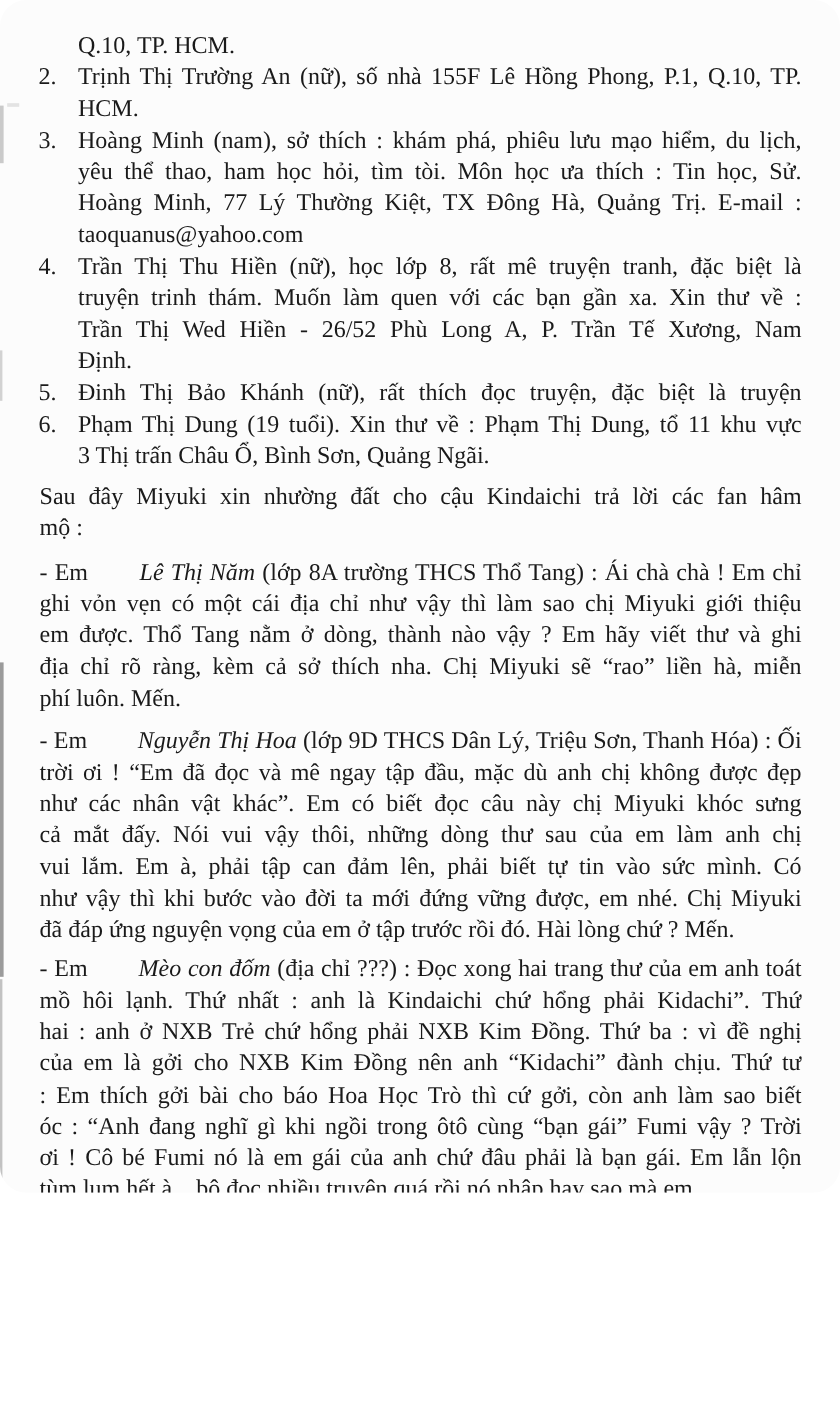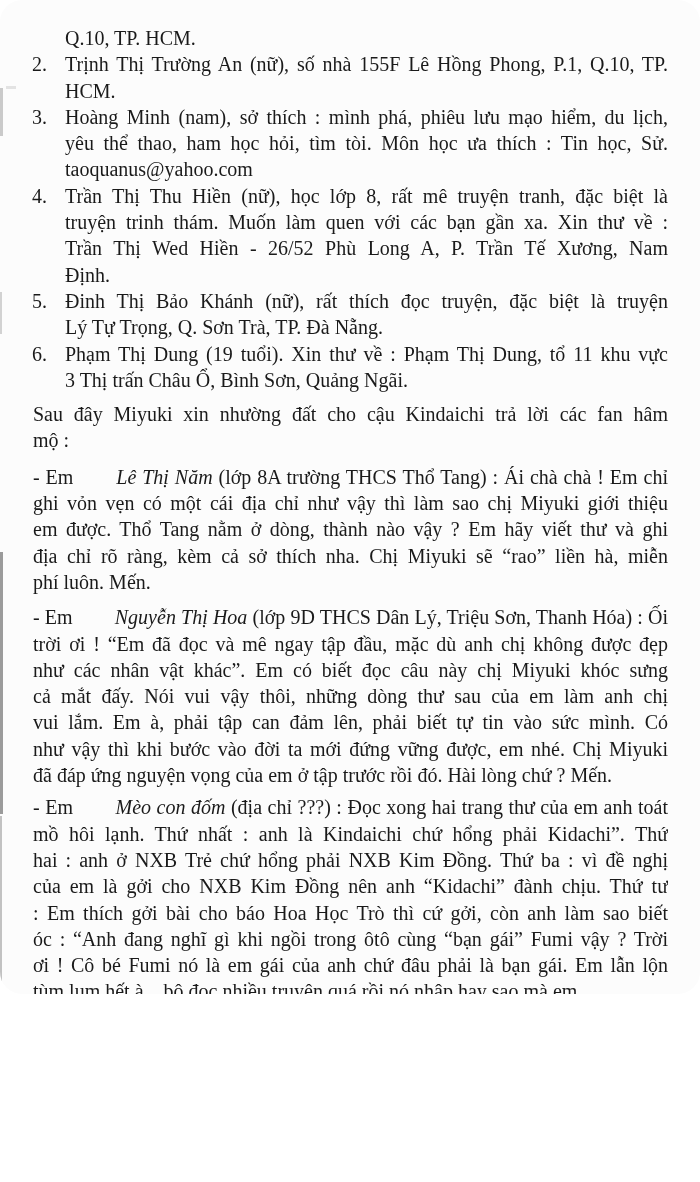--- a/index.html
+++ b/index.html
@@ -67,35 +67,35 @@
         <div class="litem">
           <div class="tline tlast">Q.10, TP. HCM.</div>
         </div>
         <div class="litem">
           <span class="num">2.</span>
           <div class="tline">Trịnh Thị Trường An (nữ), số nhà 155F Lê Hồng Phong, P.1, Q.10, TP.</div>
           <div class="tline tlast">HCM.</div>
         </div>
         <div class="litem">
           <span class="num">3.</span>
-          <div class="tline">Hoàng Minh (nam), sở thích : mình phá, phiêu lưu mạo hiểm, du lịch,</div>
+          <div class="tline">Hoàng Minh (nam), sở thích : khám phá, phiêu lưu mạo hiểm, du lịch,</div>
           <div class="tline">yêu thể thao, ham học hỏi, tìm tòi. Môn học ưa thích : Tin học, Sử.</div>
+          <div class="tline">Hoàng Minh, 77 Lý Thường Kiệt, TX Đông Hà, Quảng Trị. E-mail :</div>
           <div class="tline tlast">taoquanus@yahoo.com</div>
         </div>
         <div class="litem">
           <span class="num">4.</span>
           <div class="tline">Trần Thị Thu Hiền (nữ), học lớp 8, rất mê truyện tranh, đặc biệt là</div>
           <div class="tline">truyện trinh thám. Muốn làm quen với các bạn gần xa. Xin thư về :</div>
           <div class="tline">Trần Thị Wed Hiền - 26/52 Phù Long A, P. Trần Tế Xương, Nam</div>
           <div class="tline tlast">Định.</div>
         </div>
         <div class="litem">
           <span class="num">5.</span>
           <div class="tline">Đinh Thị Bảo Khánh (nữ), rất thích đọc truyện, đặc biệt là truyện</div>
-          <div class="tline tlast">Lý Tự Trọng, Q. Sơn Trà, TP. Đà Nẵng.</div>
         </div>
         <div class="litem">
           <span class="num">6.</span>
           <div class="tline">Phạm Thị Dung (19 tuổi). Xin thư về : Phạm Thị Dung, tổ 11 khu vực</div>
           <div class="tline tlast">3 Thị trấn Châu Ổ, Bình Sơn, Quảng Ngãi.</div>
         </div>
       </div>
     <div id="paras">
         <div class="para p1">
           <div class="tline">Sau đây Miyuki xin nhường đất cho cậu Kindaichi trả lời các fan hâm</div>

